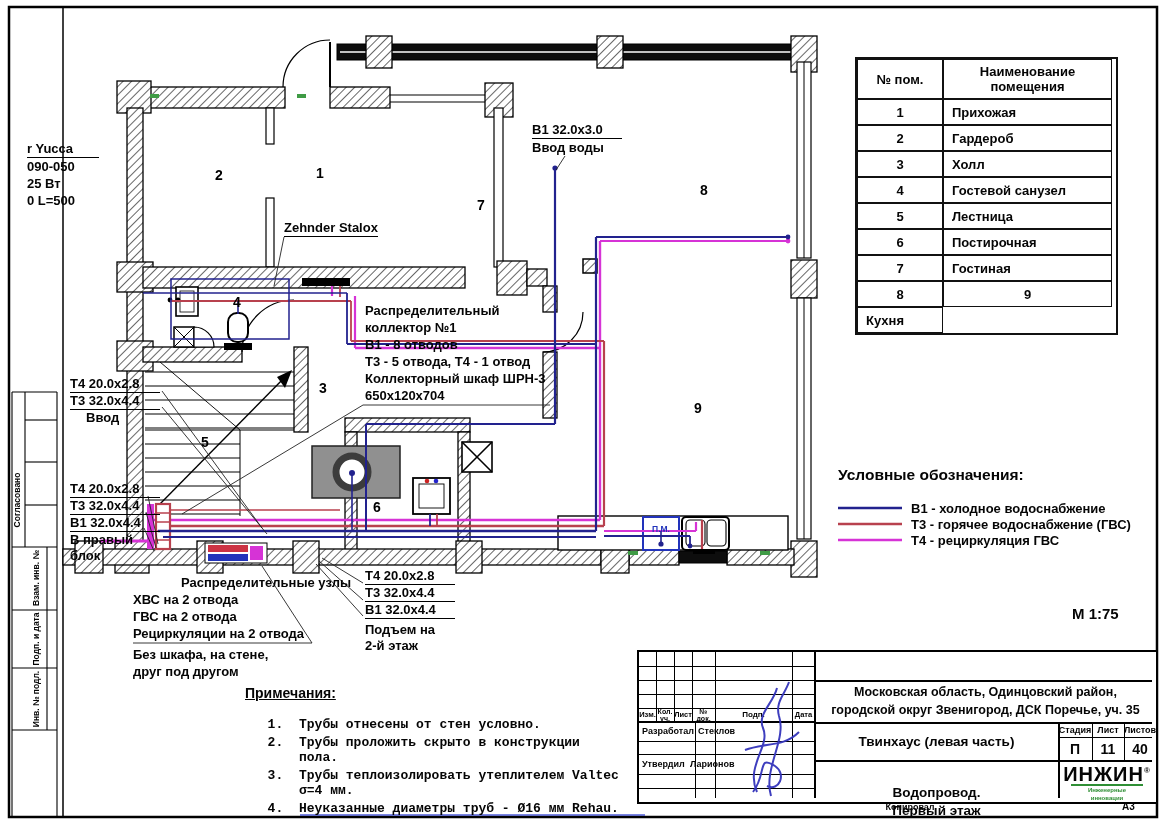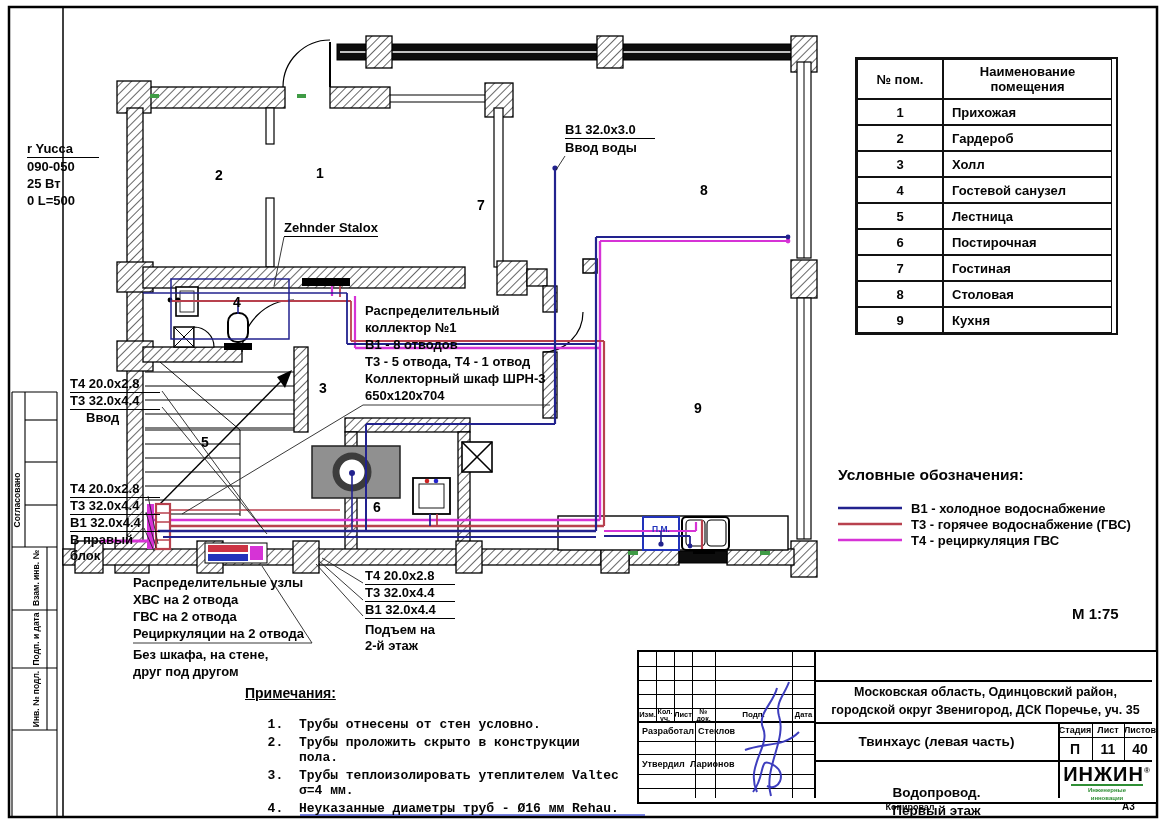--- a/index.html
+++ b/index.html
@@ -295,21 +295,21 @@
   <div style="line-height:17px;"><span class="u" style="min-width:72px;">r Yucca</span></div>
   <div style="line-height:17px;">090-050</div>
   <div style="line-height:17px;">25 Вт</div>
   <div style="line-height:17px;">0 L=500</div>
 </div>
 
 <div class="abs ann" style="left:284px;top:220px;">
   <div><span class="u" style="min-width:0;">Zehnder Stalox</span></div>
 </div>
 
-<div class="abs ann" style="left:565px;top:121px;">
+<div class="abs ann" style="left:532px;top:121px;">
   <div style="line-height:17px;"><span class="u">В1 32.0х3.0</span></div>
   <div style="line-height:17px;">Ввод воды</div>
 </div>
 
 <div class="abs ann" style="left:365px;top:302px;width:190px;">
   <div style="line-height:17px;">Распределительный</div>
   <div style="line-height:17px;">коллектор №1</div>
   <div style="line-height:17px;">В1 - 8 отводов</div>
   <div style="line-height:17px;">Т3 - 5 отвода, Т4 - 1 отвод</div>
   <div style="line-height:17px;">Коллекторный шкаф ШРН-3</div>
@@ -324,21 +324,21 @@
 
 <div class="abs ann" style="left:70px;top:481px;">
   <div><span class="u">Т4 20.0х2.8</span></div>
   <div><span class="u">Т3 32.0х4.4</span></div>
   <div><span class="u">В1 32.0х4.4</span></div>
   <div>В правый</div>
   <div>блок</div>
 </div>
 
 <div class="abs ann" style="left:133px;top:574px;">
-  <div style="line-height:17px;">Распределительные узлы</div>
+  <div style="line-height:17px;margin-left:48px;">Распределительные узлы</div>
   <div style="line-height:17px;">ХВС на 2 отвода</div>
   <div style="line-height:17px;">ГВС на 2 отвода</div>
   <div style="line-height:17px;">Рециркуляции на 2 отвода</div>
   <div style="line-height:17px;margin-top:4px;">Без шкафа, на стене,</div>
   <div style="line-height:17px;">друг под другом</div>
 </div>
 
 <div class="abs ann" style="left:365px;top:568px;">
   <div><span class="u">Т4 20.0х2.8</span></div>
   <div><span class="u">Т3 32.0х4.4</span></div>
@@ -358,21 +358,20 @@
     <div class="cell nm">Холл</div>
   <div class="cell num">4</div>
     <div class="cell nm">Гостевой санузел</div>
   <div class="cell num">5</div>
     <div class="cell nm">Лестница</div>
   <div class="cell num">6</div>
     <div class="cell nm">Постирочная</div>
   <div class="cell num">7</div>
     <div class="cell nm">Гостиная</div>
   <div class="cell num">8</div>
-    <div class="cell nm">Столовая</div>
   <div class="cell num">9</div>
     <div class="cell nm">Кухня</div>
 </div>
 
 <div class="abs legend">
   <div class="lt">Условные обозначения:</div>
   <div class="legrow">
     <svg width="64" height="6">
         <line x1="0" y1="3" x2="64" y2="3" stroke-width="2.6" stroke="#22228e"></line>
       </svg>

